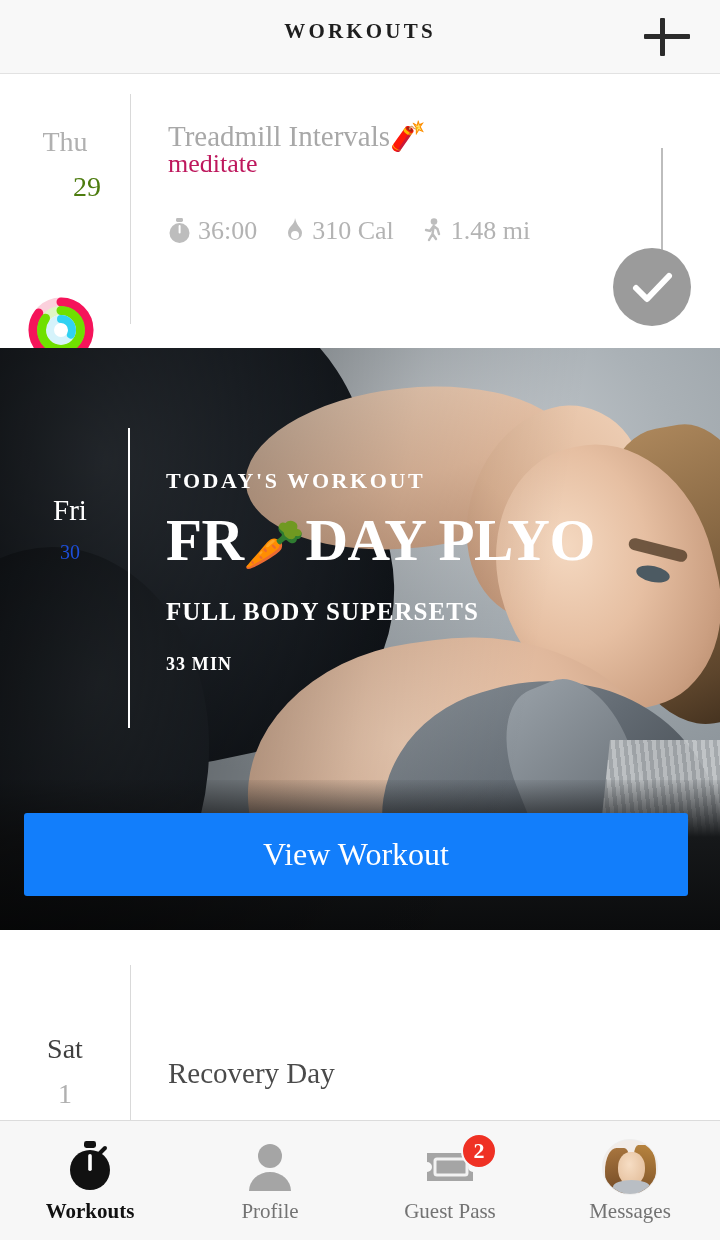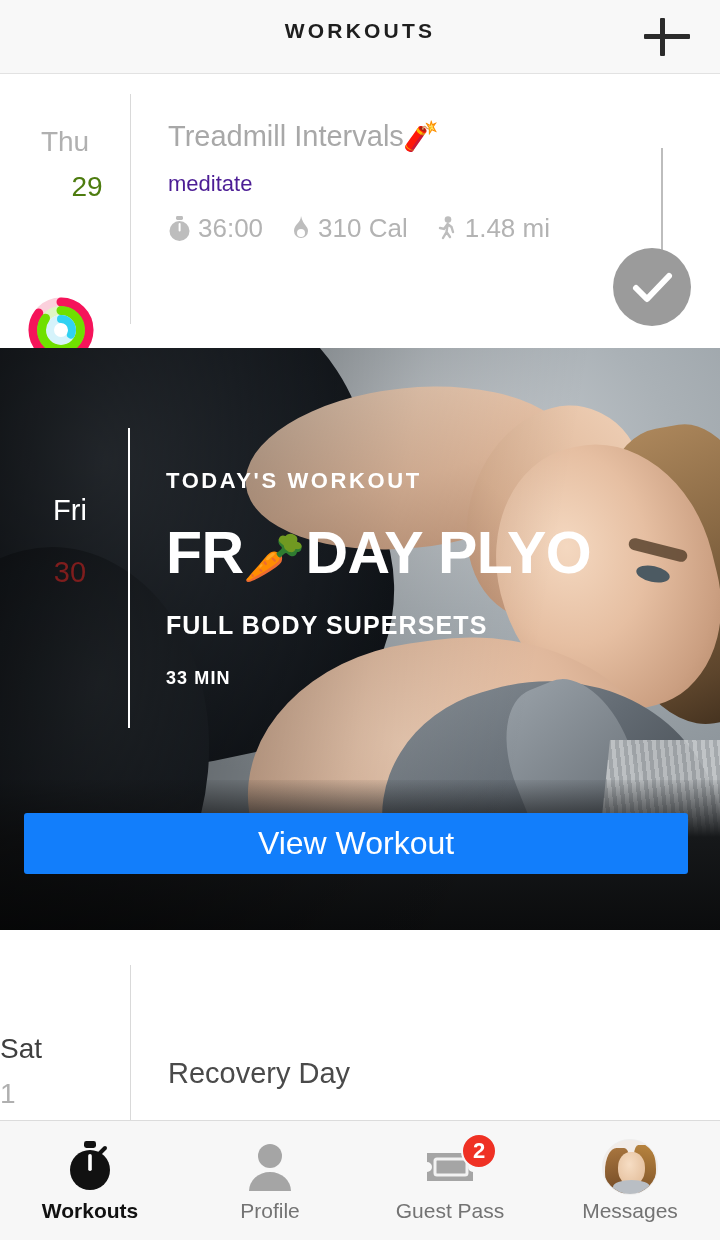--- a/index.html
+++ b/index.html
@@ -2,21 +2,21 @@
 <html><head>
 <meta charset="utf-8">
 <style>
   * { margin:0; padding:0; box-sizing:border-box; }
   html, body {
     width:720px; height:1240px;
     font-family:"Liberation Sans", sans-serif;
     background:#ffffff;
     overflow:hidden;
   }
-  #app { position:relative; width:720px; height:1240px; background:#fff; }
+  #app { position:relative; width:720px; height:1240px; background:#fff;font-family:Liberation Serif, serif; }
 
   
   .header {
     position:absolute; top:0; left:0; width:720px; height:74px;
     background:#f8f8f8;
     border-bottom:1px solid #e2e2e2;
   }
   .header-title {
     position:absolute; left:0; top:19px; width:720px;
     text-align:center;
@@ -50,24 +50,24 @@
   .date-num-past { font-size:28px; color:#4d7c0f; line-height:1.0; margin-top:17px;padding-left:44px; }
 
   .rings-thu { position:absolute; left:28px; top:223px; width:66px; height:66px; }
 
   .thu-body { position:absolute; left:168px; top:48px; width:430px; }
   .wk-title {
     font-size:29px; color:#a8a8a8; line-height:1.0; font-weight:400;
     white-space:nowrap;
   }
   .wk-sub {
-    font-size:22px; color:#4c1d95; line-height:1.0; margin-top:22px;
+    font-size:26px; color:#be185d; line-height:1.0; 
   }
   .wk-stats {
-    margin-top:18px; display:flex; align-items:center; gap:28px;
+    margin-top:39px; display:flex; align-items:center; gap:28px;
     font-size:26px; color:#b3b3b3;
   }
   .stat { display:flex; align-items:center; gap:7px; white-space:nowrap; }
 
   .check-btn {
     position:absolute; left:613px; top:174px;
     width:78px; height:78px; border-radius:50%;
     background:#9b9b9b; cursor:pointer;
   }
   .vline-top {
@@ -172,57 +172,57 @@
   }
 
   .hero-divider {
     position:absolute; left:128px; top:80px; width:2px; height:300px;
     background:#ffffff;
   }
   .date-col-hero {
     position:absolute; left:0; top:148px; width:140px; text-align:center;
   }
   .date-dow-hero { font-size:29px; color:#ffffff; line-height:1.0; }
-  .date-num-hero { font-size:29px; color:#7f1d1d; line-height:1.0; margin-top:33px; }
+  .date-num-hero { font-size:20px; color:#1d4ed8; line-height:1.0; margin-top:17px; }
 
   .hero-text { position:absolute; left:166px; top:120px; width:545px; }
   .hero-eyebrow {
     font-size:22px; font-weight:bold; letter-spacing:2.6px; color:#ffffff;
   }
   .hero-headline {
-    margin-top:29px;
+    margin-top:16px;
     font-size:59px; font-weight:bold; letter-spacing:-0.5px; color:#ffffff;
     line-height:1.05; white-space:nowrap;
   }
   .hero-headline .carrot { font-size:50px; vertical-align:-2px; }
   .hero-meta1 {
     margin-top:26px;
     font-size:25px; font-weight:bold; letter-spacing:1.1px; color:#ffffff;
   }
   .hero-meta2 {
     margin-top:28px;
     font-size:18px; font-weight:bold; letter-spacing:1.1px; color:#ffffff;
   }
 
   .view-btn {
-    position:absolute; left:24px; top:465px; width:664px; height:61px;
+    position:absolute; left:24px; top:465px; width:664px; height:83px;
     background:#127efb; border-radius:3px;
     color:#fff; font-size:32px;
     display:flex; align-items:center; justify-content:center;
     cursor:pointer;
   }
 
   
   .row-sat {
     position:absolute; top:930px; left:0; width:720px; height:190px; background:#fff;
   }
   .sat-divider {
     position:absolute; left:130px; top:35px; width:1px; height:165px; background:#d9d9d9;
   }
-  .date-col-sat { position:absolute; left:0; top:105px; width:130px; text-align:left; }
+  .date-col-sat { position:absolute; left:0; top:105px; width:130px; text-align:center; }
   .date-dow-future { font-size:28px; color:#3f3f3f; line-height:1.0; }
   .date-num-future { font-size:28px; color:#b0b0b0; line-height:1.0; margin-top:17px; }
   .sat-title {
     position:absolute; left:168px; top:127px; font-size:29px; color:#4a4a4a;
   }
 
   
   .tabbar {
     position:absolute; left:0; bottom:0; width:720px; height:120px;
     background:#f7f7f7; border-top:1px solid #dcdcdc;

